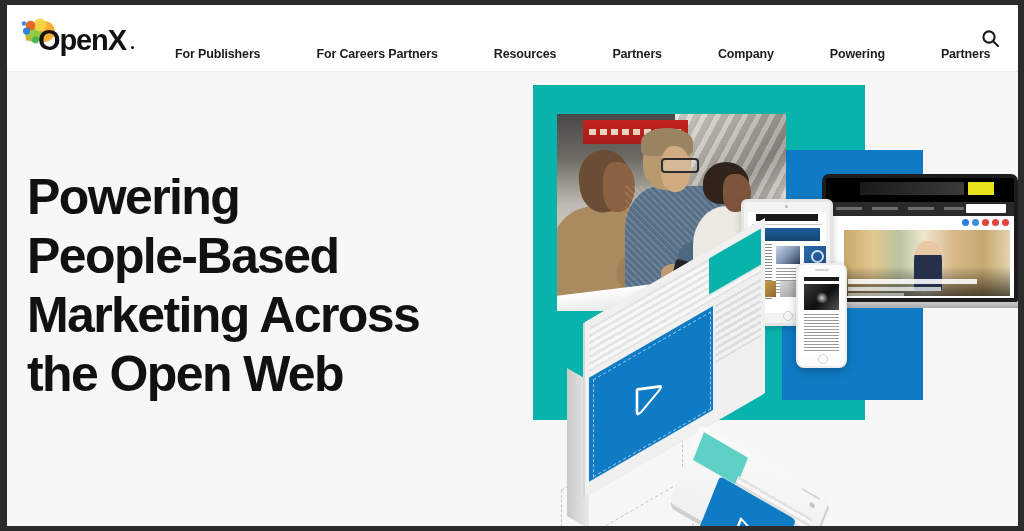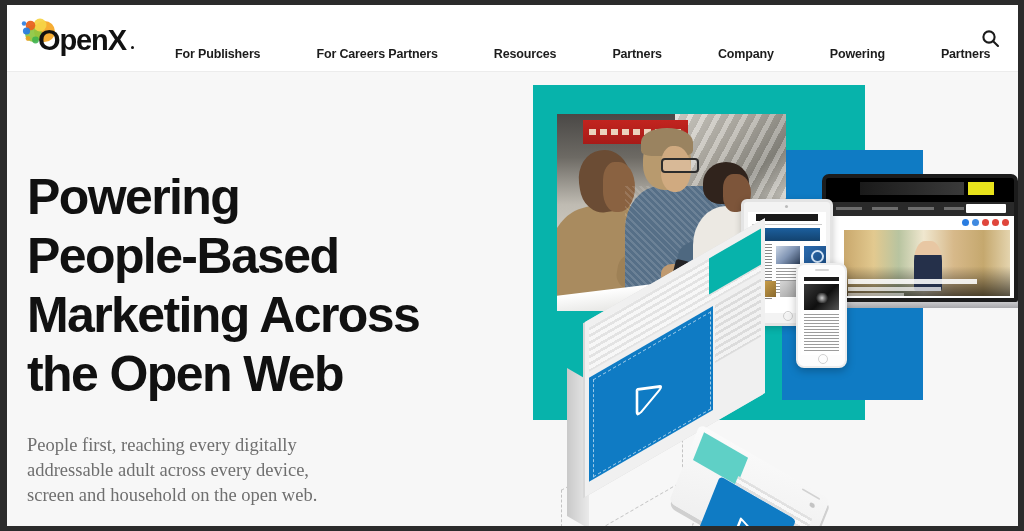--- a/index.html
+++ b/index.html
@@ -444,23 +444,20 @@
         </svg>
       </div>
     </div>
 
     <div id="hero">
 
       <h1 id="headline">Powering
 People-Based
 Marketing Across
 the Open Web</h1>
-      <p id="subhead">People first, reaching every digitally
-addressable adult across every device,
-screen and household on the open web.</p>
 
       <div id="art">
 
         <div class="teal-block"></div>
         <div class="blue-block"></div>
 
         <div class="photo">
           <div class="ph-bg"></div>
           <div class="ph-ceil"></div>
           <div class="ph-sign"></div>

